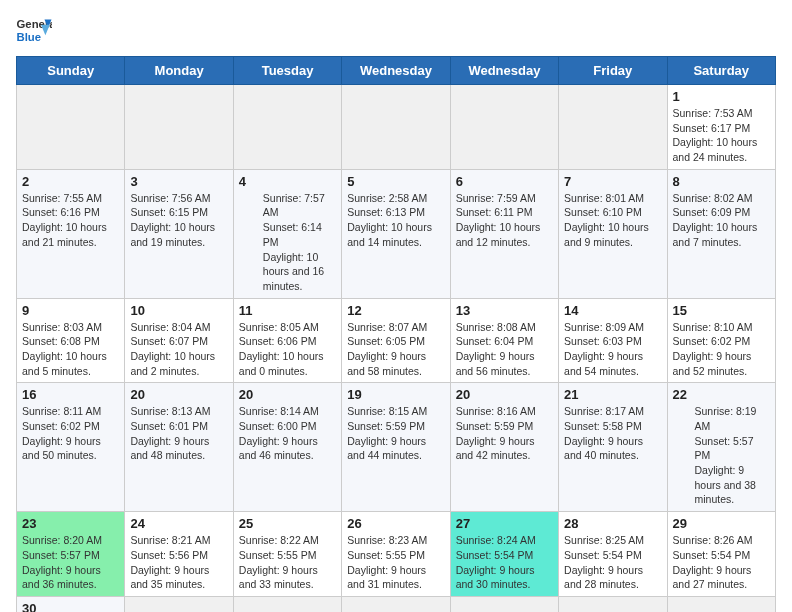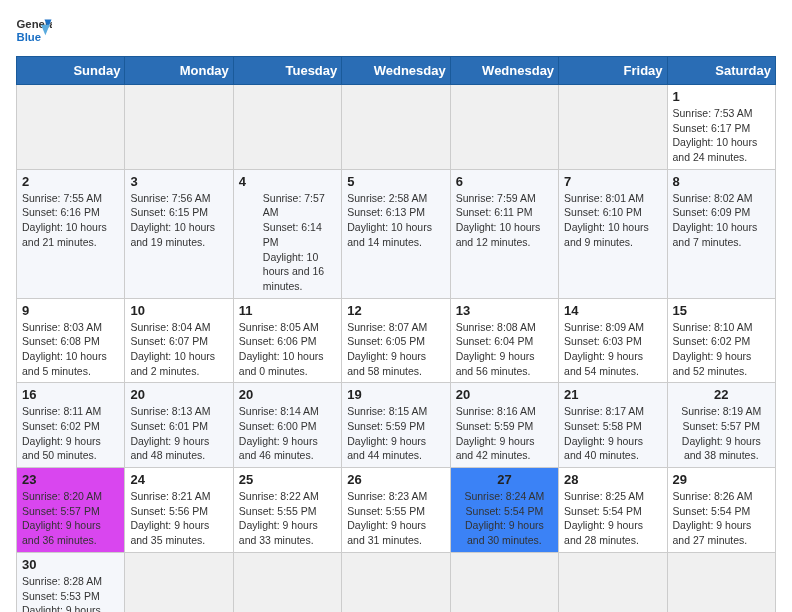--- a/index.html
+++ b/index.html
@@ -41,21 +41,21 @@
       width: 100%;
       border-collapse: collapse;
       border: 1px solid #ccc;
     }
     .calendar th {
       background: #2a6db5;
       color: #fff;
       font-size: 13px;
       font-weight: bold;
       padding: 6px 4px;
-      text-align: right;
+      text-align: center;
       border: 1px solid #1a5a9a;
     }
     .calendar td {
       vertical-align: top;
       border: 1px solid #ccc;
       padding: 4px 5px;
       width: 108px;
       min-height: 80px;
       background: #fff;
     }
@@ -245,29 +245,29 @@
           <div class="day-info" style="white-space: pre-line;">Sunrise: 8:16 AM
 Sunset: 5:59 PM
 Daylight: 9 hours and 42 minutes.</div>
         </td>
         <td style="background: rgb(245, 247, 251);">
           <span class="day-num">21</span>
           <div class="day-info" style="white-space: pre-line;">Sunrise: 8:17 AM
 Sunset: 5:58 PM
 Daylight: 9 hours and 40 minutes.</div>
         </td>
-        <td style="background: rgb(245, 247, 251); text-align: center;">
+        <td style="background: rgb(245, 247, 251);">
           <span class="day-num">22</span>
-          <div class="day-info" style="white-space: pre-line;">Sunrise: 8:19 AM
+          <div class="day-info" style="white-space: pre-line; margin-left: 22px;">Sunrise: 8:19 AM
 Sunset: 5:57 PM
 Daylight: 9 hours and 38 minutes.</div>
         </td>
       </tr>
       <tr>
-        <td style="background: #d946ef;">
+        <td style="background: #86efac;">
           <span class="day-num">23</span>
           <div class="day-info" style="white-space: pre-line;">Sunrise: 8:20 AM
 Sunset: 5:57 PM
 Daylight: 9 hours and 36 minutes.</div>
         </td>
         <td style="background: rgb(255, 255, 255);">
           <span class="day-num">24</span>
           <div class="day-info" style="white-space: pre-line;">Sunrise: 8:21 AM
 Sunset: 5:56 PM
 Daylight: 9 hours and 35 minutes.</div>
@@ -277,21 +277,21 @@
           <div class="day-info" style="white-space: pre-line;">Sunrise: 8:22 AM
 Sunset: 5:55 PM
 Daylight: 9 hours and 33 minutes.</div>
         </td>
         <td style="background: rgb(255, 255, 255);">
           <span class="day-num">26</span>
           <div class="day-info" style="white-space: pre-line;">Sunrise: 8:23 AM
 Sunset: 5:55 PM
 Daylight: 9 hours and 31 minutes.</div>
         </td>
-        <td style="background: #3b82f6; text-align: center;">
+        <td style="background: #5eead4;">
           <span class="day-num">27</span>
           <div class="day-info" style="white-space: pre-line;">Sunrise: 8:24 AM
 Sunset: 5:54 PM
 Daylight: 9 hours and 30 minutes.</div>
         </td>
         <td style="background: rgb(255, 255, 255);">
           <span class="day-num">28</span>
           <div class="day-info" style="white-space: pre-line;">Sunrise: 8:25 AM
 Sunset: 5:54 PM
 Daylight: 9 hours and 28 minutes.</div>

